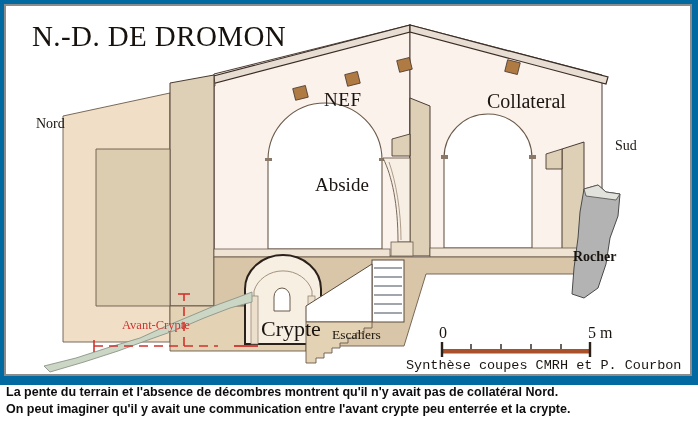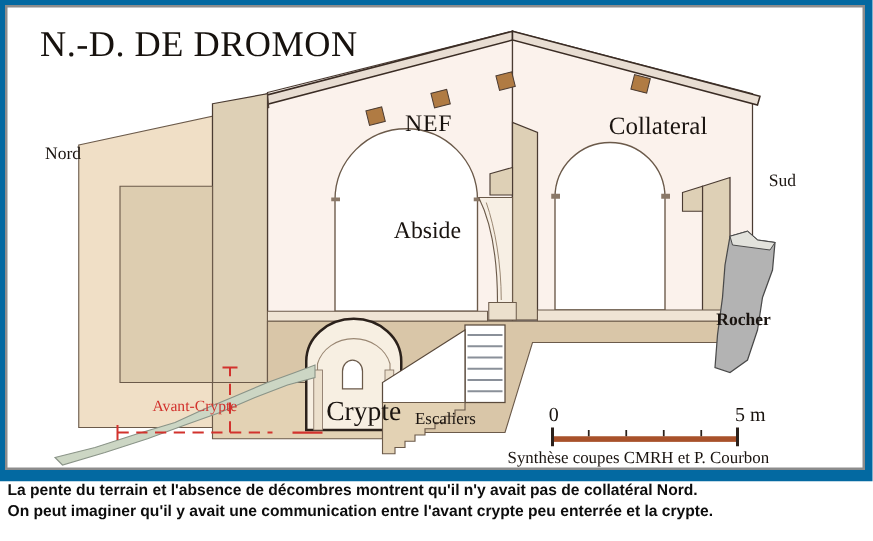--- a/index.html
+++ b/index.html
@@ -30,21 +30,21 @@
   #lbl-sud      {left:609px;top:132px;font-size:14px;}
   #lbl-nef      {left:318px;top:83px; font-size:19px;letter-spacing:.6px;}
   #lbl-collat   {left:481px;top:84px; font-size:20px;}
   #lbl-abside   {left:309px;top:168px;font-size:19px;}
   #lbl-crypte   {left:255px;top:310px;font-size:22px;}
   #lbl-escaliers{left:326px;top:285px;font-size:13.5px;margin-top:36px;}
   #lbl-rocher   {left:567px;top:243px;font-size:14px;font-weight:bold;}
   #lbl-avant    {left:73px; top:312px;font-size:12.5px;color:#d2322d;margin-left:43px;}
   #lbl-zero     {left:433px;top:318px;font-size:16px;}
   #lbl-five     {left:582px;top:318px;font-size:16px;}
-  #lbl-credit   {left:400px;top:352px;font-size:13.5px;}
+  #lbl-credit   {left:400px;top:352px;font-size:13.5px;font-family:Liberation Mono, monospace;}
 
   
   #caption{
     position:absolute;left:6px;top:384px;width:686px;
     font-size:12.5px;font-weight:bold;line-height:16.5px;color:#0d0d0d;
   }
   #caption div{white-space:nowrap;}
 </style>
 </head>
 <body>

